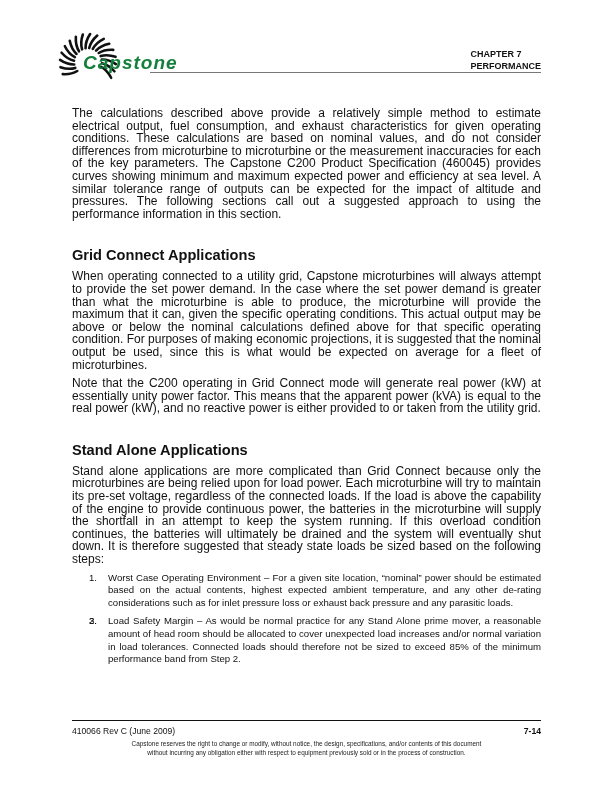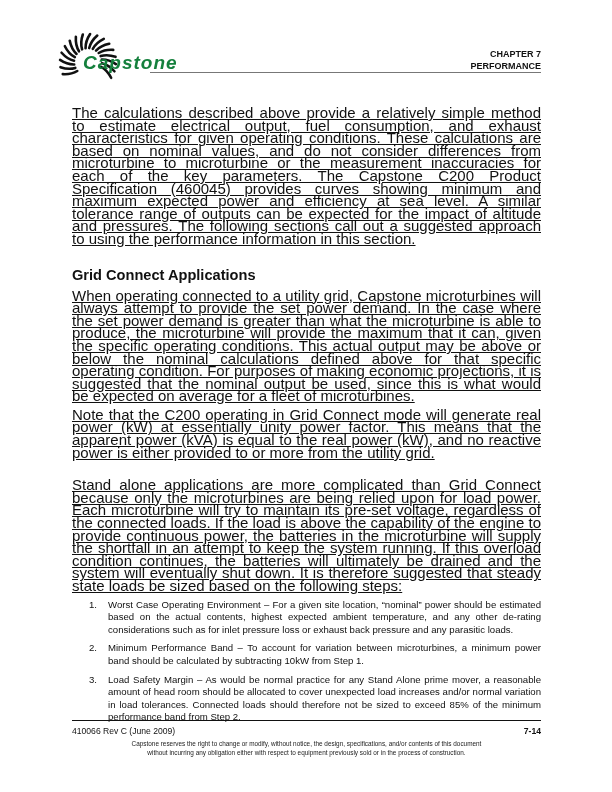--- a/index.html
+++ b/index.html
@@ -3,26 +3,26 @@
 <meta charset="utf-8">
 <style>
   html, body { margin: 0; padding: 0; background: #ffffff; }
   body { width: 612px; height: 792px; position: relative; overflow: hidden;
          font-family: "Liberation Sans", sans-serif; color: #111; }
   .logo { position: absolute; left: 58px; top: 32px; width: 60px; height: 60px; }
   .logo-text { position: absolute; left: 83px; top: 52px; font-size: 19px; font-weight: bold;
                font-style: italic; letter-spacing: 1px; color: #15803d; font-family: "Liberation Sans", sans-serif; }
   .header-rule { position: absolute; left: 150px; right: 71px; top: 72px; height: 0;
                  border-top: 1.2px solid #777; }
-  .chapter { position: absolute; right: 71px; top: 48px; text-align: right; font-size: 9px;
+  .chapter { position: absolute; right: 71px; top: 48px; font-size: 9px;
              font-weight: bold; line-height: 12px; }
   .content { position: absolute; left: 72px; width: 469px; top: 107px; }
   h2 { font-size: 14.6px; font-weight: bold; margin: 0 0 6px 0; line-height: 18px; }
-  p { font-size: 15px; line-height: 12.6px; margin: 0 0 6px 0; text-align: justify; text-decoration: underline; }
-  .sec { margin-top: 20px; }
+  p { font-size: 12px; line-height: 12.6px; margin: 0 0 6px 0; text-align: justify; }
+  .sec { margin-top: 26px; }
   ol { margin: 4px 0 0 0; padding: 0; list-style: none; }
   ol li { position: relative; padding-left: 36px; font-size: 9.6px; line-height: 12.6px;
           text-align: justify; margin-bottom: 6px; }
   ol li .num { position: absolute; left: 17px; top: 0; }
   .footer-rule { position: absolute; left: 72px; right: 71px; top: 720px; border-top: 1.2px solid #111; }
   .footer-left { position: absolute; left: 72px; top: 726px; font-size: 8.6px; font-weight: normal; }
   .footer-right { position: absolute; right: 71px; top: 726px; font-size: 8.6px; font-weight: bold; text-align: right; }
   .disclaimer { position: absolute; left: 72px; right: 71px; top: 739px; text-align: center;
                 font-size: 6.4px; line-height: 9px; color: #222; }
 </style>
@@ -57,32 +57,32 @@
   <div>PERFORMANCE</div>
 </div>
 
 <div class="content">
   <section>
     <p>The calculations described above provide a relatively simple method to estimate electrical output, fuel consumption, and exhaust characteristics for given operating conditions. These calculations are based on nominal values, and do not consider differences from microturbine to microturbine or the measurement inaccuracies for each of the key parameters. The Capstone C200 Product Specification (460045) provides curves showing minimum and maximum expected power and efficiency at sea level. A similar tolerance range of outputs can be expected for the impact of altitude and pressures. The following sections call out a suggested approach to using the performance information in this section.</p>
   </section>
   <section class="sec">
     <h2>Grid Connect Applications</h2>
     <p>When operating connected to a utility grid, Capstone microturbines will always attempt to provide the set power demand. In the case where the set power demand is greater than what the microturbine is able to produce, the microturbine will provide the maximum that it can, given the specific operating conditions. This actual output may be above or below the nominal calculations defined above for that specific operating condition. For purposes of making economic projections, it is suggested that the nominal output be used, since this is what would be expected on average for a fleet of microturbines.</p>
-    <p>Note that the C200 operating in Grid Connect mode will generate real power (kW) at essentially unity power factor. This means that the apparent power (kVA) is equal to the real power (kW), and no reactive power is either provided to or more from the utility grid.</p>
+    <p>Note that the C200 operating in Grid Connect mode will generate real power (kW) at essentially unity power factor. This means that the apparent power (kVA) is equal to the real power (kW), and no reactive power is either provided to or taken from the utility grid.</p>
   </section>
   <section class="sec">
+    <h2>Stand Alone Applications</h2>
     <p>Stand alone applications are more complicated than Grid Connect because only the microturbines are being relied upon for load power. Each microturbine will try to maintain its pre-set voltage, regardless of the connected loads. If the load is above the capability of the engine to provide continuous power, the batteries in the microturbine will supply the shortfall in an attempt to keep the system running. If this overload condition continues, the batteries will ultimately be drained and the system will eventually shut down. It is therefore suggested that steady state loads be sized based on the following steps:</p>
     <ol>
       <li>
         <span class="num">1.</span>
         <span>Worst Case Operating Environment – For a given site location, “nominal” power should be estimated based on the actual contents, highest expected ambient temperature, and any other de-rating considerations such as for inlet pressure loss or exhaust back pressure and any parasitic loads.</span>
       </li>
       <li>
         <span class="num">2.</span>
-        <span>Minimum Performance Band – To account for variation between microturbines, a minimum power band should be calculated by subtracting 10kW from Step 1.</span>
       </li>
       <li>
         <span class="num">3.</span>
         <span>Load Safety Margin – As would be normal practice for any Stand Alone prime mover, a reasonable amount of head room should be allocated to cover unexpected load increases and/or normal variation in load tolerances. Connected loads should therefore not be sized to exceed 85% of the minimum performance band from Step 2.</span>
       </li>
     </ol>
   </section>
 </div>
 
 <div class="footer-rule"></div>

